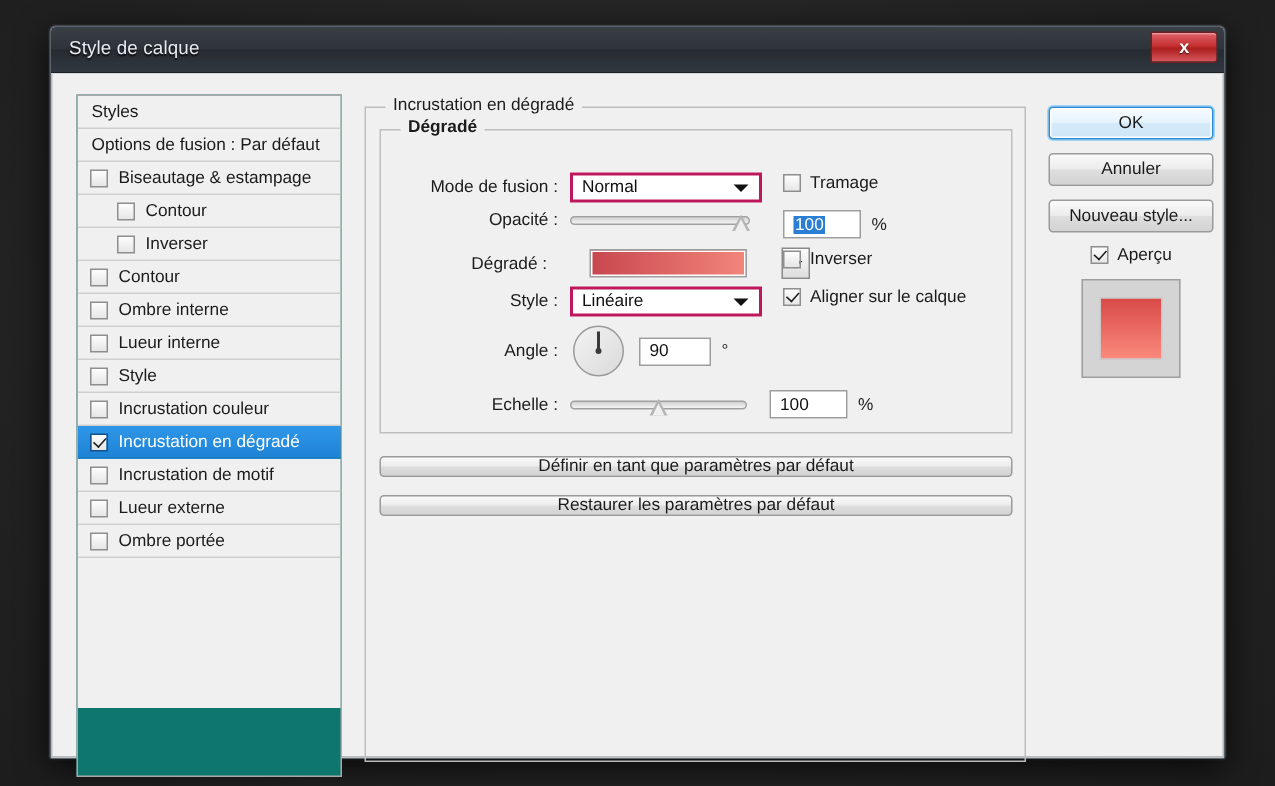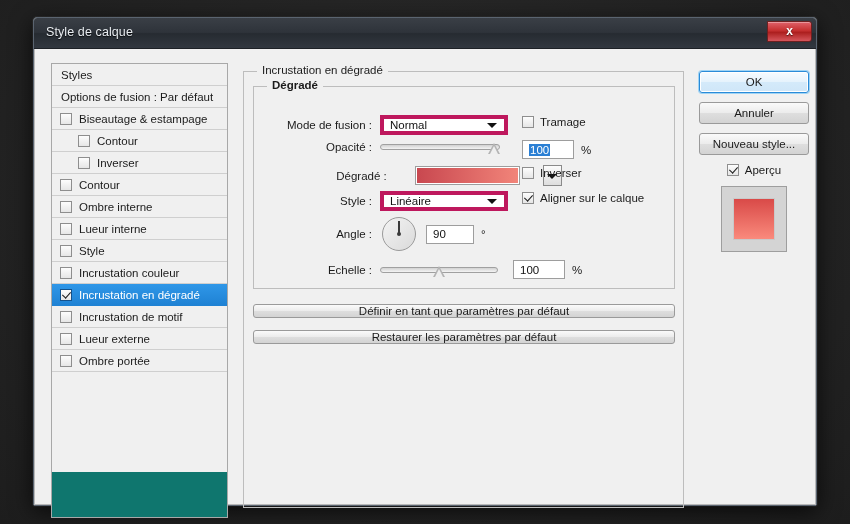--- a/index.html
+++ b/index.html
@@ -155,21 +155,21 @@
   }
   .flabel {
     text-align: right;
     white-space: nowrap;
   }
 
   
   .combo {
     height: 20px;
     background: #fff;
-    border: 4px solid #be185d;
+    border: 2px solid #be185d;
     display: flex;
     align-items: center;
     padding-left: 6px;
     font-size: 11.5px;
     color: #111;
     position: relative;
     cursor: pointer;
   }
   .combo .arrow {
     position: absolute;
@@ -463,21 +463,21 @@
         </div>
 
         <div class="field-row" style="left:10px; top:53px; width:300px;">
           <div class="flabel" style="width:108px;">Opacité :</div>
           <div class="slider" id="opacity-slider" style="width:120px; margin-left:8px;">
             <div class="track"></div>
             <div class="thumb" style="left: 108px;"></div>
           </div>
         </div>
 
-        <div class="field-row" style="left:28px; top:78px; width:280px;gap:20px;">
+        <div class="field-row" style="left:6px; top:78px; width:280px;gap:20px;">
           <div class="flabel" style="width:108px;">Dégradé :</div>
           <div class="gradbar" id="grad-swatch" style="width: 108px; margin-left: 8px; background: linear-gradient(to right, rgb(200, 71, 79), rgb(242, 133, 122));"></div>
           <div class="gradbtn" style="margin-left:3px;">
             <span class="arrow"></span>
           </div>
         </div>
 
         <div class="field-row" style="left:10px; top:104px; width:250px;">
           <div class="flabel" style="width:108px;">Style :</div>
           <div class="combo" style="width:128px; margin-left:8px;">

